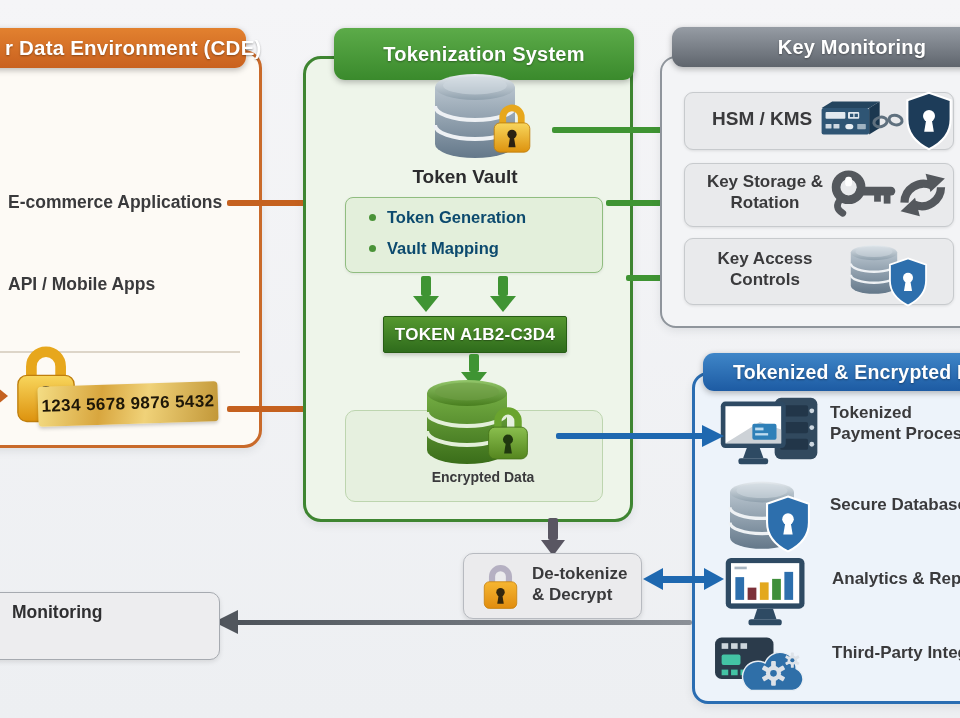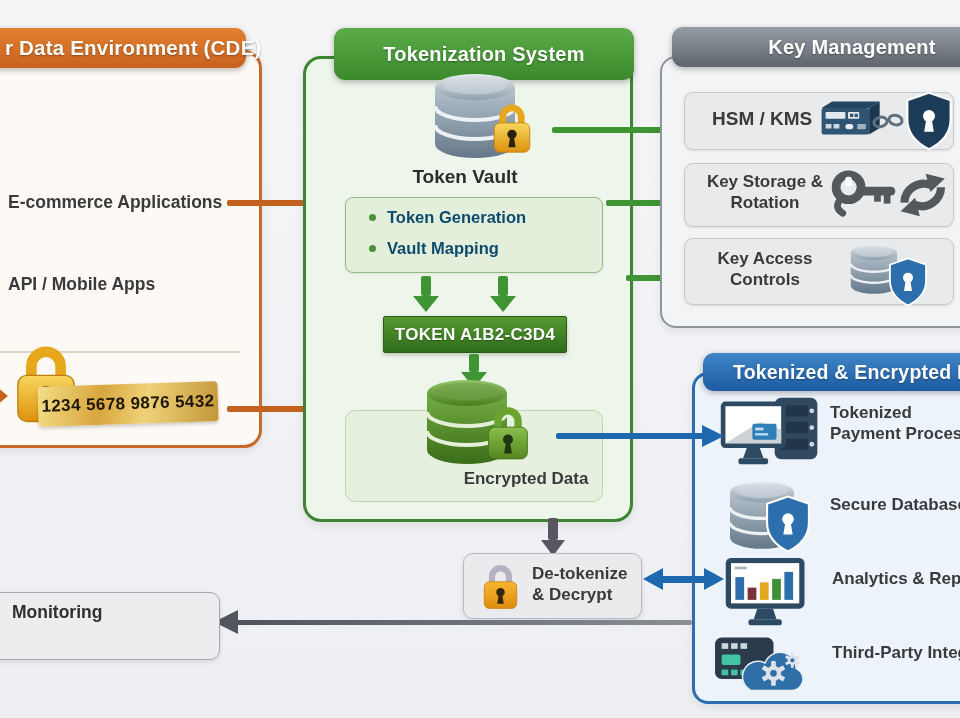--- a/index.html
+++ b/index.html
@@ -154,32 +154,32 @@
   <div class="stem" style="left:469px;top:354px;width:10px;height:18px;background:#3f9433;"></div>
   <div class="tri" style="left:461px;top:372px;border-left:13px solid transparent;border-right:13px solid transparent;border-top:16px solid #3f9433;"></div>
 
   <div class="abs" style="left:345px;top:410px;width:256px;height:90px;background:#e6f0df;border:1.5px solid #bdd5af;border-radius:10px;"></div>
   <svg class="abs" style="left:414px;top:376px;width:106px;height:94px;">
       <use href="#dbGreen" width="100%" height="100%"></use>
     </svg>
   <svg class="abs" style="left:482px;top:400px;width:52px;height:62px;">
       <use href="#lockGreen" width="100%" height="100%"></use>
     </svg>
-  <div class="t ctr" style="left:345px;top:469px;width:276px;font-size:17px;padding-left:43px;">Encrypted Data</div>
+  <div class="t ctr" style="left:345px;top:469px;width:276px;font-size:14px;">Encrypted Data</div>
 
   <div class="stem" style="left:552px;top:127px;width:126px;height:6px;background:#3f9433;"></div>
   <div class="tri" style="left:676px;top:119px;border-top:11px solid transparent;border-bottom:11px solid transparent;border-left:22px solid #3f9433;"></div>
   <div class="stem" style="left:606px;top:200px;width:72px;height:6px;background:#3f9433;"></div>
   <div class="tri" style="left:676px;top:192px;border-top:11px solid transparent;border-bottom:11px solid transparent;border-left:22px solid #3f9433;"></div>
   <div class="stem" style="left:626px;top:275px;width:52px;height:6px;background:#3f9433;"></div>
   <div class="tri" style="left:676px;top:267px;border-top:11px solid transparent;border-bottom:11px solid transparent;border-left:22px solid #3f9433;"></div>
 
   <div class="panel" style="left:660px;top:56px;width:330px;height:268px;background:#f3f4f6;border:2.5px solid #8f959c;border-radius:16px;"></div>
   <div class="hdr center" style="left:672px;top:27px;width:360px;height:40px;background:linear-gradient(#969ca4,#5f656d);">
-    <span>Key Management</span>
+    <span>Key Monitoring</span>
   </div>
 
   <div class="row" style="left:684px;top:92px;width:268px;height:56px;"></div>
   <div class="t" style="left:712px;top:108px;font-size:19px;">HSM / KMS</div>
   <svg class="abs" style="left:815px;top:96px;width:66px;height:48px;" viewBox="0 0 100 64">
     <path d="M10 14 L26 4 H98 L82 14 Z" fill="#24455f"></path>
     <path d="M82 14 L98 4 V44 L82 54 Z" fill="#1b3850"></path>
     <rect x="10" y="14" width="72" height="40" rx="3" fill="#2f5574"></rect>
     <rect x="16" y="20" width="30" height="10" rx="1.5" fill="#e2e9ef"></rect>
     <rect x="50" y="20" width="17" height="10" rx="1.5" fill="#e2e9ef"></rect>

